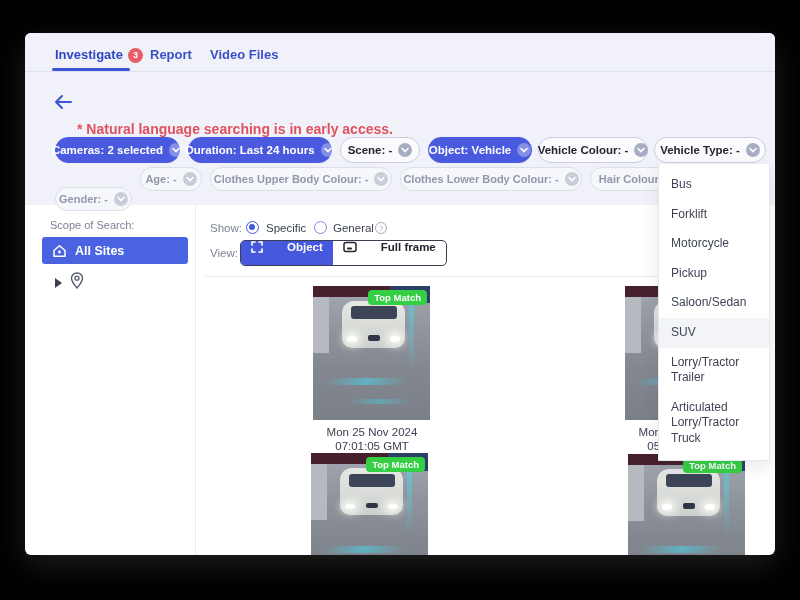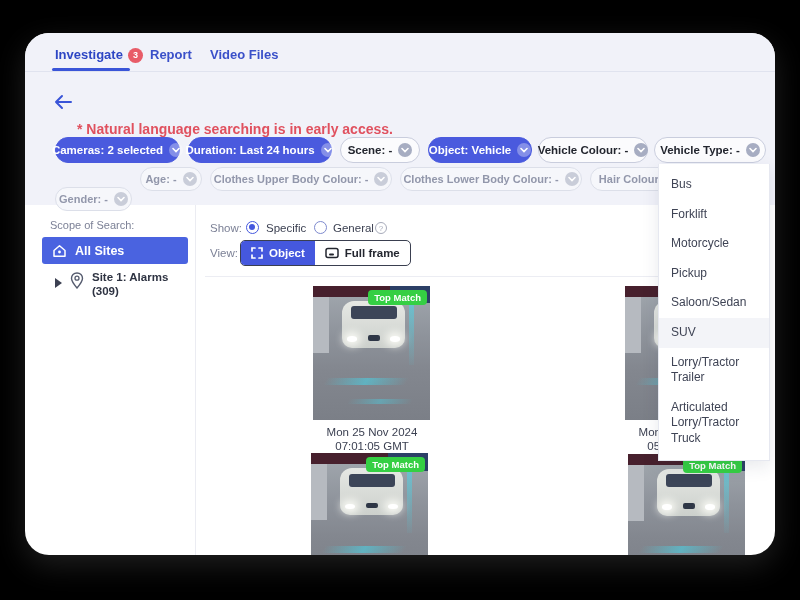--- a/index.html
+++ b/index.html
@@ -1,19 +1,19 @@
 <!DOCTYPE html>
 <html><head>
 <meta charset="utf-8">
 <style>
   * { margin:0; padding:0; box-sizing:border-box; }
   html,body { width:800px; height:600px; background:#000; font-family:"Liberation Sans", sans-serif; }
   .card {
     position:absolute; left:25px; top:33px; width:750px; height:522px;
-    background:#fff; border-radius:24px; overflow:hidden;
+    background:#fff; border-radius:6px; overflow:hidden;
     box-shadow:0 10px 30px rgba(255,255,255,.12), 0 2px 8px rgba(0,0,0,.6);
   }
   .header { position:absolute; left:0; top:0; width:750px; height:172px; background:#f1f2f9; }
 
   
   .tab { position:absolute; top:14px; font-size:13px; font-weight:bold; color:#3a50c9; cursor:pointer; }
   .tab.active { color:#2d46c4; }
   .tab-underline { position:absolute; left:27px; top:35px; width:78px; height:3px; background:#3a55d8; border-radius:2px; }
   .tabs-divider { position:absolute; left:0; top:38px; width:750px; height:1px; background:#e0e3ef; }
   .badge { display:inline-block; margin-left:5px; min-width:15px; height:15px; border-radius:8px; background:#e85c68;
@@ -59,21 +59,21 @@
   
   .ctrl-label { position:absolute; font-size:11.5px; color:#7c8196; }
   .radio { position:absolute; width:13px; height:13px; border-radius:50%; border:1.5px solid #4558de; background:#fff; cursor:pointer; }
   .radio.sel::after { content:""; position:absolute; left:2px; top:2px; width:6px; height:6px; border-radius:50%; background:#4558de; }
   .radio.unsel { border-color:#7e8ace; }
   .radio-label { position:absolute; font-size:11.5px; color:#3c4152; }
   .help { position:absolute; left:350px; top:189px; width:12px; height:12px; border-radius:50%; border:1px solid #a7abba;
           color:#a7abba; font-size:8px; text-align:center; line-height:11px; cursor:pointer; }
   .seg-ctrl { position:absolute; left:215px; top:207px; height:26px; display:flex; border:1.5px solid #3a3f50;
               border-radius:5px; overflow:hidden; background:#fff; }
-  .seg { display:flex; align-items:center; gap:6px; padding:0 10px; font-size:11.5px; font-weight:bold; cursor:pointer; }
+  .seg { display:flex; gap:24px; padding:0 10px; font-size:11.5px; font-weight:bold; cursor:pointer; }
   .seg.active { background:#4558de; color:#fff; }
   .seg.inactive { color:#23262f; }
   .content-divider { position:absolute; left:180px; top:243px; width:560px; height:1px; background:#ecedf3; }
 
   
   .thumb { position:absolute; width:117px; overflow:hidden; cursor:pointer; }
   .cctv { position:relative; width:117px; background:linear-gradient(180deg,#9fa5ac 6%,#8f949c 35%,#83878f 62%,#7b7f87 100%); overflow:hidden; }
   .c-top { position:absolute; top:0; left:0; width:66%; height:8%; background:#47202d; }
   .c-topr { position:absolute; top:0; right:0; width:34%; height:13%; background:#2c3f66; }
   .c-wall { position:absolute; top:8%; left:0; width:14%; height:42%; background:#b6bac0; }
@@ -222,24 +222,20 @@
     <span>All Sites</span>
   </div>
   <div class="site-row">
     <span class="expander"></span>
     <span style="margin-top:2px;">
       <svg width="14" height="18" viewBox="0 0 14 18">
           <path d="M7 1 C3.7 1 1.5 3.4 1.5 6.3 C1.5 9.6 7 16 7 16 C7 16 12.5 9.6 12.5 6.3 C12.5 3.4 10.3 1 7 1 Z" stroke="#555b6e" stroke-width="1.4" fill="none"></path>
           <circle cx="7" cy="6.2" r="2" stroke="#555b6e" stroke-width="1.3" fill="none"></circle>
         </svg>
     </span>
-    <span class="site-text">
-      <span>Site 1: Alarms</span><br>
-      <span>(309)</span>
-    </span>
   </div>
 
   <div class="ctrl-label" style="left:185px; top:189px;">Show:</div>
   <div class="radio sel" style="left:221px; top:188px;"></div>
   <div class="radio-label" style="left:241px; top:189px;">Specific</div>
   <div class="radio unsel" style="left:289px; top:188px;"></div>
   <div class="radio-label" style="left:308px; top:189px;">General</div>
   <div class="help">?</div>
 
   <div class="ctrl-label" style="left:185px; top:214px;">View:</div>

